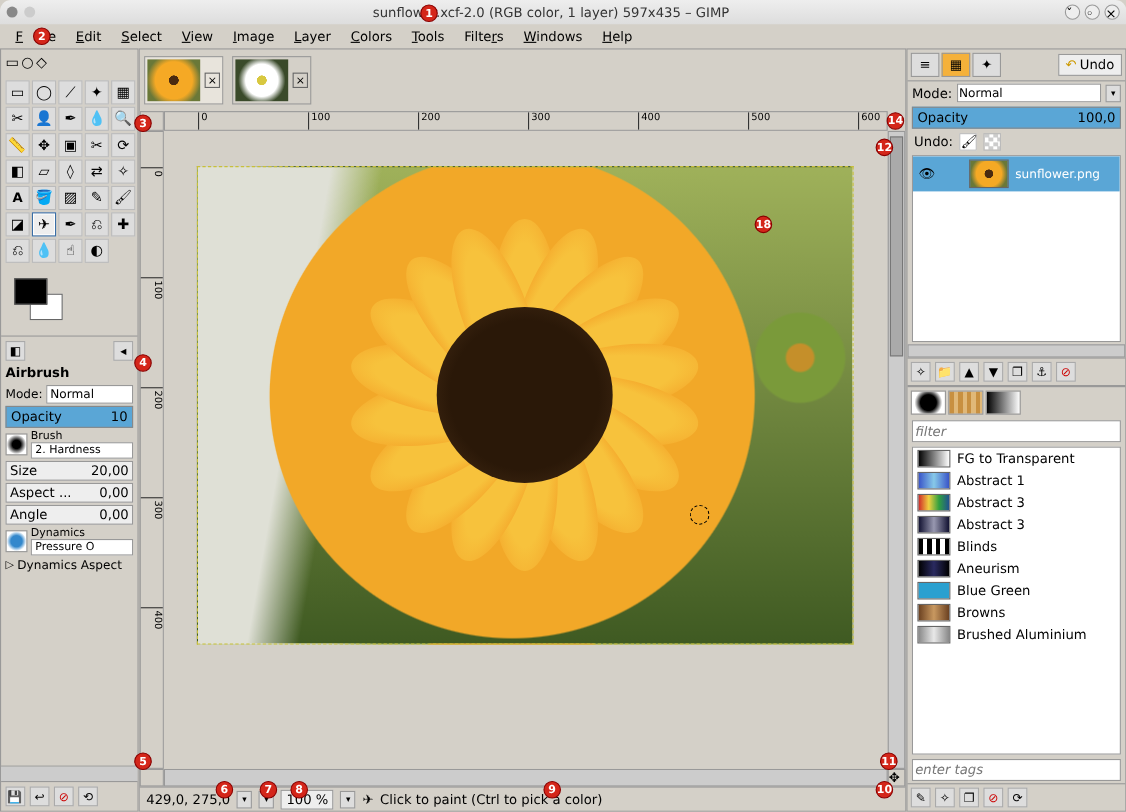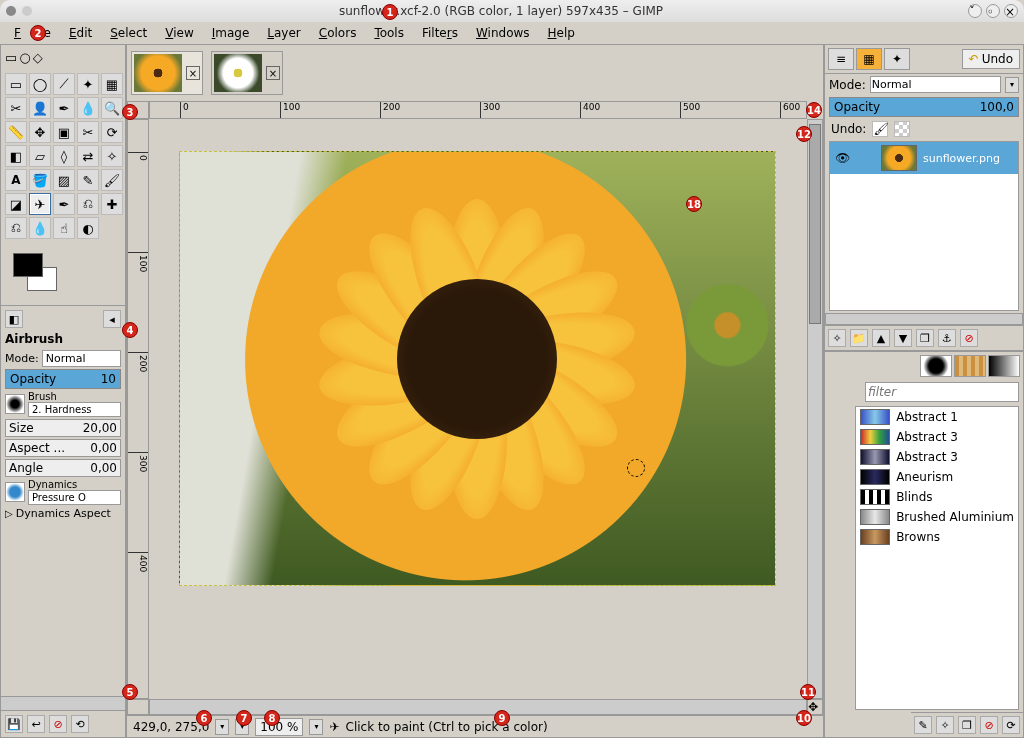--- a/index.html
+++ b/index.html
@@ -82,21 +82,21 @@
 .opacity-bar { margin: 2px 4px; }
 .lock-row { display: flex; align-items: center; gap: 6px; padding: 2px 6px; font-size: 11px; }
 .lock-ic { width: 16px; height: 16px; border: 1px solid #bbb; }
 .layers-list { flex: 0 0 170px; margin: 2px 4px; border: 1px solid #999; background: #fff; overflow: auto; }
 .layer-item { display: flex; align-items: center; background: #5aa6d6; padding: 3px 5px; gap: 6px; }
 .eye { width: 14px; height: 14px; }
 .layer-thumb { width: 36px; height: 26px; background: radial-gradient(circle,#4a2a10 18%,#f5a925 20% 55%,#6a7838 80%); border: 1px solid #666; }
 .layer-name { color: #fff; font-size: 11px; }
 .dock-icons { display: flex; gap: 4px; padding: 3px; border-top: 1px solid #999; }
 
-.lower-dock { border-top: 2px solid #999; display: flex; flex-direction: column; flex: 1; min-height: 0; align-items: flex-end; }
+.lower-dock { border-top: 2px solid #999; display: flex; flex-direction: column; flex: 1; min-height: 0; }
 .grad-tabs { display: flex; gap: 2px; padding: 3px; }
 .grad-tab { width: 32px; height: 22px; border: 1px solid #999; }
 .grad-tab.g1 { background: radial-gradient(circle,#000 40%,#fff 70%); }
 .grad-tab.g2 { background: repeating-linear-gradient(90deg,#c89040 0 4px,#e0b878 4px 8px); }
 .grad-tab.g3 { background: linear-gradient(90deg,#000,#fff); }
 .filter-row { padding: 2px 4px; }
 .filter-row input { width: 100%; border: 1px solid #999; font-style: italic; color: #888; padding: 2px; }
 .grad-list { flex: 1; margin: 2px 4px; border: 1px solid #999; background: #fff; overflow: auto; }
 .grad-item { display: flex; align-items: center; gap: 6px; padding: 2px 4px; font-size: 11px; }
 .grad-sw { width: 30px; height: 16px; border: 1px solid #666; }
@@ -367,48 +367,59 @@
       <div class="grad-tabs">
         <div class="grad-tab g1"></div>
         <div class="grad-tab g2"></div>
         <div class="grad-tab g3"></div>
       </div>
       <div class="filter-row">
         <input placeholder="filter" style="">
       </div>
       <div class="grad-list" id="grad-list">
           <div class="grad-item">
+            <div class="grad-sw" style="background: linear-gradient(90deg, rgb(0, 0, 0), rgba(0, 0, 0, 0));"></div>
+            <span>FG to Transparent</span>
+          </div>
+          <div class="grad-item">
             <div class="grad-sw" style="background: linear-gradient(90deg, rgb(56, 83, 200), rgb(135, 201, 232), rgb(56, 83, 200));"></div>
             <span>Abstract 1</span>
           </div>
           <div class="grad-item">
             <div class="grad-sw" style="background: linear-gradient(90deg, rgb(208, 40, 40), rgb(240, 208, 64), rgb(48, 160, 64), rgb(32, 80, 144));"></div>
             <span>Abstract 3</span>
           </div>
           <div class="grad-item">
             <div class="grad-sw" style="background: linear-gradient(90deg, rgb(16, 16, 48), rgb(152, 152, 176), rgb(16, 16, 48));"></div>
             <span>Abstract 3</span>
           </div>
           <div class="grad-item">
+            <div class="grad-sw" style="background: repeating-linear-gradient(90deg, rgb(0, 0, 0) 0px, rgb(0, 0, 0) 4px, rgb(255, 255, 255) 4px, rgb(255, 255, 255) 8px);"></div>
+            <span>Blinds</span>
+          </div>
+          <div class="grad-item">
             <div class="grad-sw" style="background: linear-gradient(90deg, rgb(0, 0, 0), rgb(42, 42, 96), rgb(0, 0, 0));"></div>
             <span>Aneurism</span>
           </div>
           <div class="grad-item">
-            <div class="grad-sw" style="background: repeating-linear-gradient(90deg, rgb(0, 0, 0) 0px, rgb(0, 0, 0) 4px, rgb(255, 255, 255) 4px, rgb(255, 255, 255) 8px);"></div>
-            <span>Blinds</span>
+            <div class="grad-sw" style="background: linear-gradient(90deg, rgb(42, 160, 208), rgb(42, 160, 208));"></div>
+            <span>Blue Green</span>
+          </div>
+          <div class="grad-item">
+            <div class="grad-sw" style="background: linear-gradient(90deg, rgb(106, 64, 32), rgb(200, 152, 96), rgb(106, 64, 32));"></div>
+            <span>Browns</span>
           </div>
           <div class="grad-item">
             <div class="grad-sw" style="background: linear-gradient(90deg, rgb(136, 136, 136), rgb(232, 232, 232), rgb(136, 136, 136));"></div>
             <span>Brushed Aluminium</span>
           </div>
-          <div class="grad-item">
-            <div class="grad-sw" style="background: linear-gradient(90deg, rgb(106, 64, 32), rgb(200, 152, 96), rgb(106, 64, 32));"></div>
-            <span>Browns</span>
-          </div>
-        </div>
+        </div>
+      <div class="tags-row">
+        <input placeholder="enter tags" style="">
+      </div>
       <div class="dock-icons">
         <div class="mini-icon">✎</div>
         <div class="mini-icon">✧</div>
         <div class="mini-icon">❐</div>
         <div class="mini-icon" style="color:#c00">⊘</div>
         <div class="mini-icon">⟳</div>
       </div>
     </div>
   </div>
 

